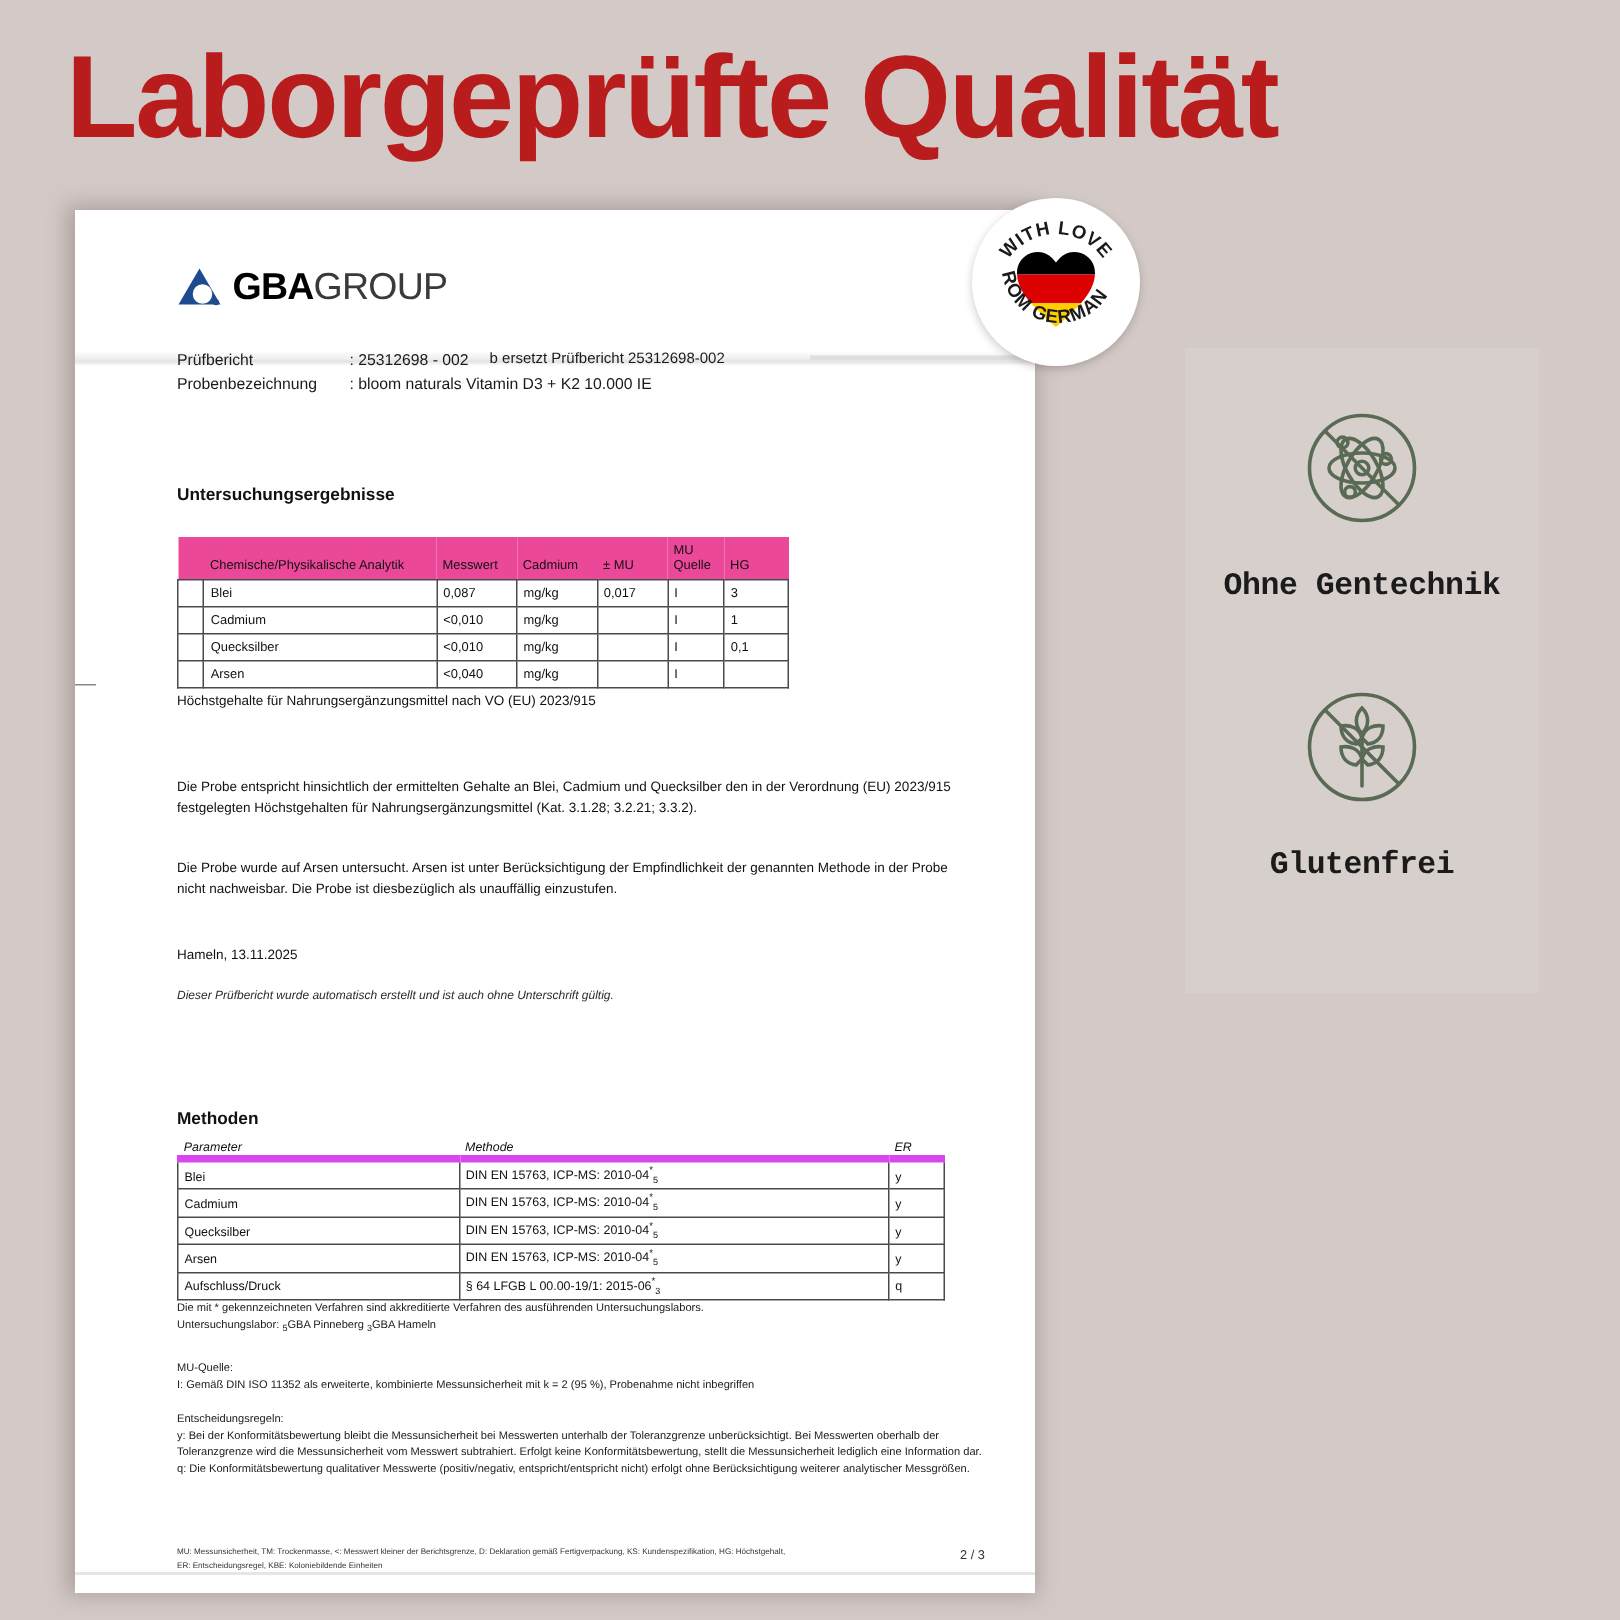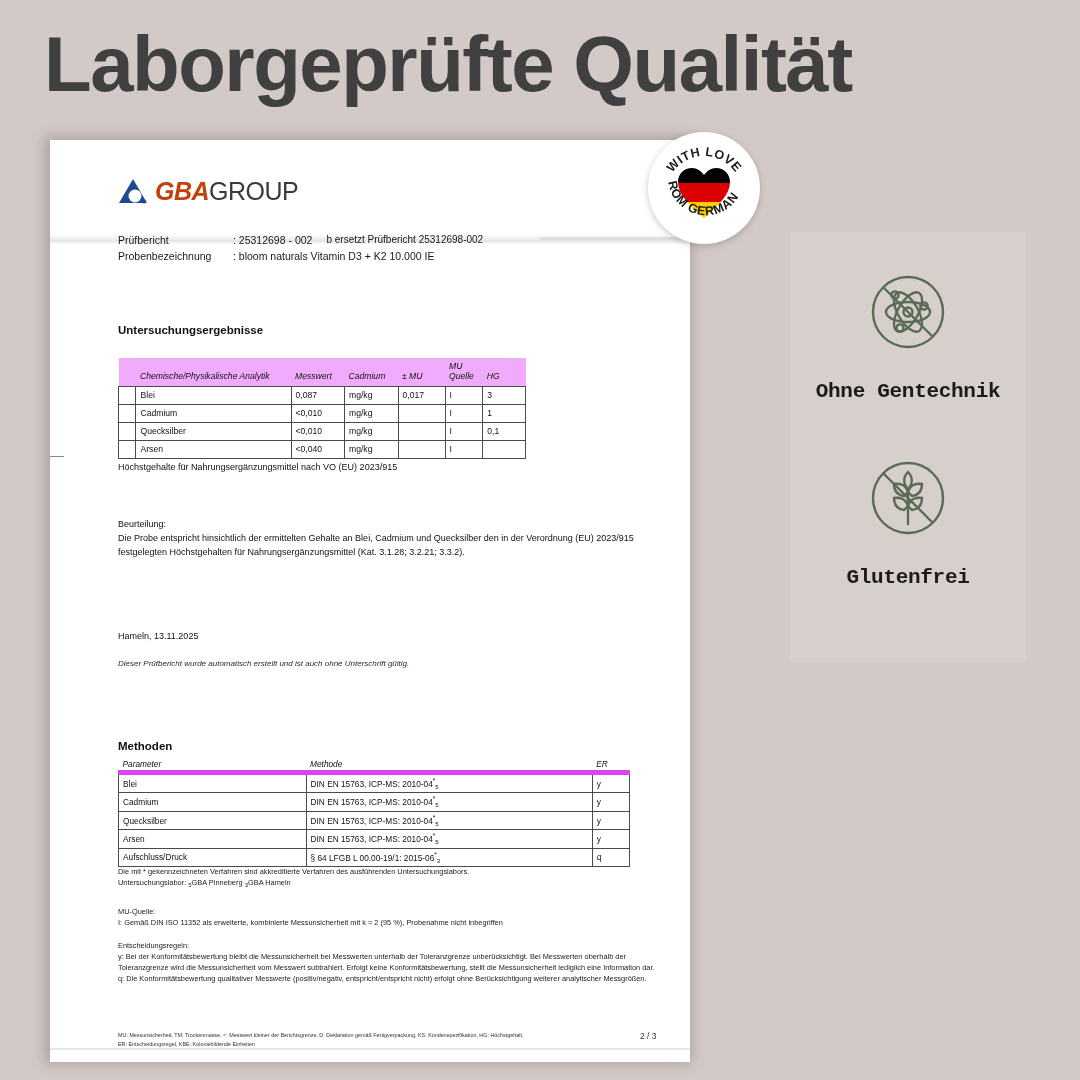--- a/index.html
+++ b/index.html
@@ -12,21 +12,21 @@
   }
 
   
   .headline {
     position:absolute;
     left:44px; top:24px;
     width:960px;
     font-size:78px;
     font-weight:bold;
     letter-spacing:-1.5px;
-    color:#404040;
+    color:#b91c1c;
     line-height:1.05;
     white-space:nowrap;
   }
 
   
   .feature-panel {
     position:absolute;
     left:790px; top:232px;
     width:236px; height:430px;
     background:#d7cfcc;
@@ -63,21 +63,21 @@
     width:640px; height:922px;
     background:#ffffff;
     overflow:hidden;
   }
   .doc-inner { position:relative; width:100%; height:100%; }
 
   
   .logo-row { position:absolute; left:68px; top:38px; display:flex; align-items:center; }
   .logo-mark { width:30px; height:26px; margin-right:7px; }
   .logo-text { font-size:25px; letter-spacing:-0.5px; line-height:1; }
-  .logo-gba { color:#c2410c; font-weight:bold;font-style:italic; }
+  .logo-gba { color:#000000; font-weight:bold; }
   .logo-group { color:#3a3a3a; font-weight:normal; }
 
   .header-rule {
     position:absolute; left:0; top:94px; width:640px; height:10px;
     background:linear-gradient(to bottom,#ffffff 0%, #f1f1f1 45%, #e4e4e4 70%, #ffffff 100%);
   }
   .header-rule:after{
     content:""; position:absolute; right:0; top:3px; width:150px; height:3px;
     background:#dedede;
   }
@@ -95,21 +95,21 @@
   }
   .sec-untersuch { top:184px; }
 
   
   table { border-collapse:collapse; }
   .tbl-results {
     position:absolute; left:68px; top:218px; width:408px;
     font-size:8.6px; color:#111;
   }
   .tbl-results th {
-    background:#f0abfc; font-style:italic; font-weight:normal;
+    background:#ec4899; font-weight:normal;
     text-align:left; padding:4px 4px; border:none; vertical-align:bottom;
     line-height:1.15;
   }
   .tbl-results td {
     border:1px solid #4a4a4a; padding:2px 4px; height:13px;
   }
   .c-gutter { width:10px; }
   .c-an { width:150px; }
   .c-mw { width:46px; }
   .c-eh { width:46px; }
@@ -304,24 +304,24 @@
         <td></td>
         <td>I</td>
         <td></td>
       </tr>
     </tbody>
   </table>
 
   <div class="tbl-note">Höchstgehalte für Nahrungsergänzungsmittel nach VO (EU) 2023/915</div>
 
   <div class="para p-beurteilung">
-    <div>Beurteilung:</div>
     <div>Die Probe entspricht hinsichtlich der ermittelten Gehalte an Blei, Cadmium und Quecksilber den in der Verordnung (EU) 2023/915 festgelegten Höchstgehalten für Nahrungsergänzungsmittel (Kat. 3.1.28; 3.2.21; 3.3.2).</div>
   </div>
 
+  <div class="para p-arsen">Die Probe wurde auf Arsen untersucht. Arsen ist unter Berücksichtigung der Empfindlichkeit der genannten Methode in der Probe nicht nachweisbar. Die Probe ist diesbezüglich als unauffällig einzustufen.</div>
 
   <div class="para p-date">Hameln, 13.11.2025</div>
 
   <div class="para p-sig">Dieser Prüfbericht wurde automatisch erstellt und ist auch ohne Unterschrift gültig.</div>
 
   <div class="sec-title sec-methoden">Methoden</div>
 
   <table class="tbl-methods">
     <thead>
       <tr>

